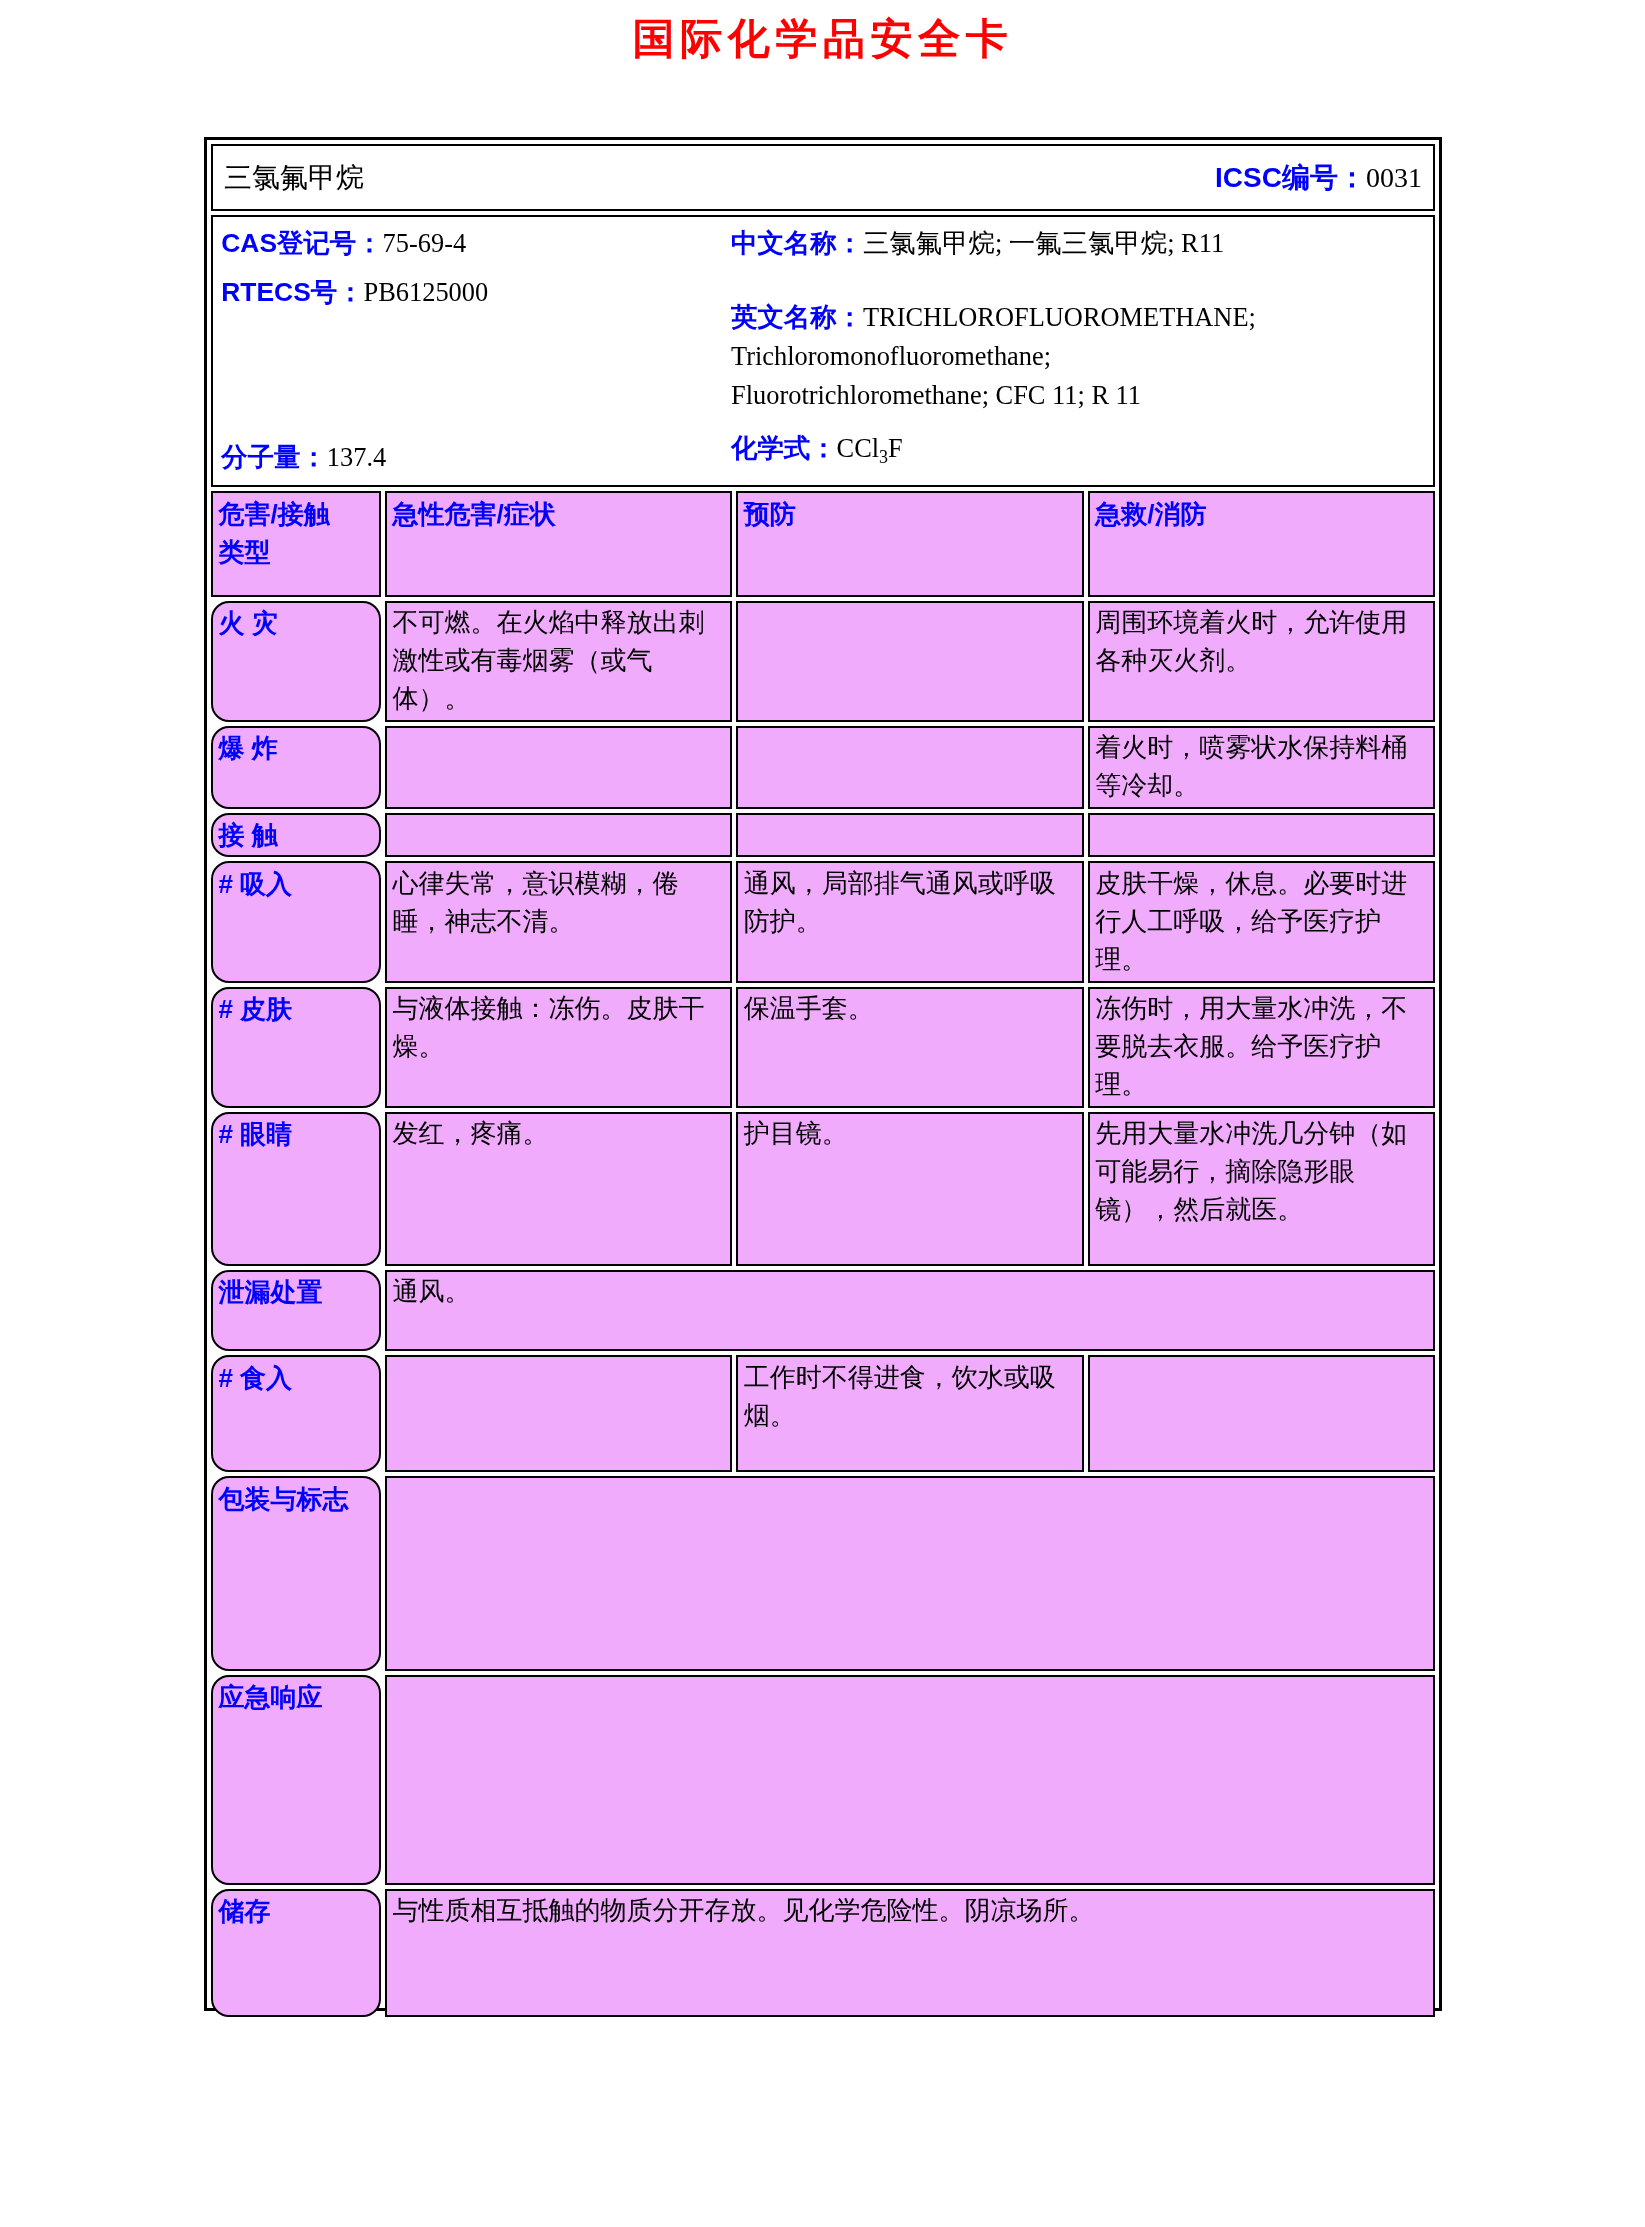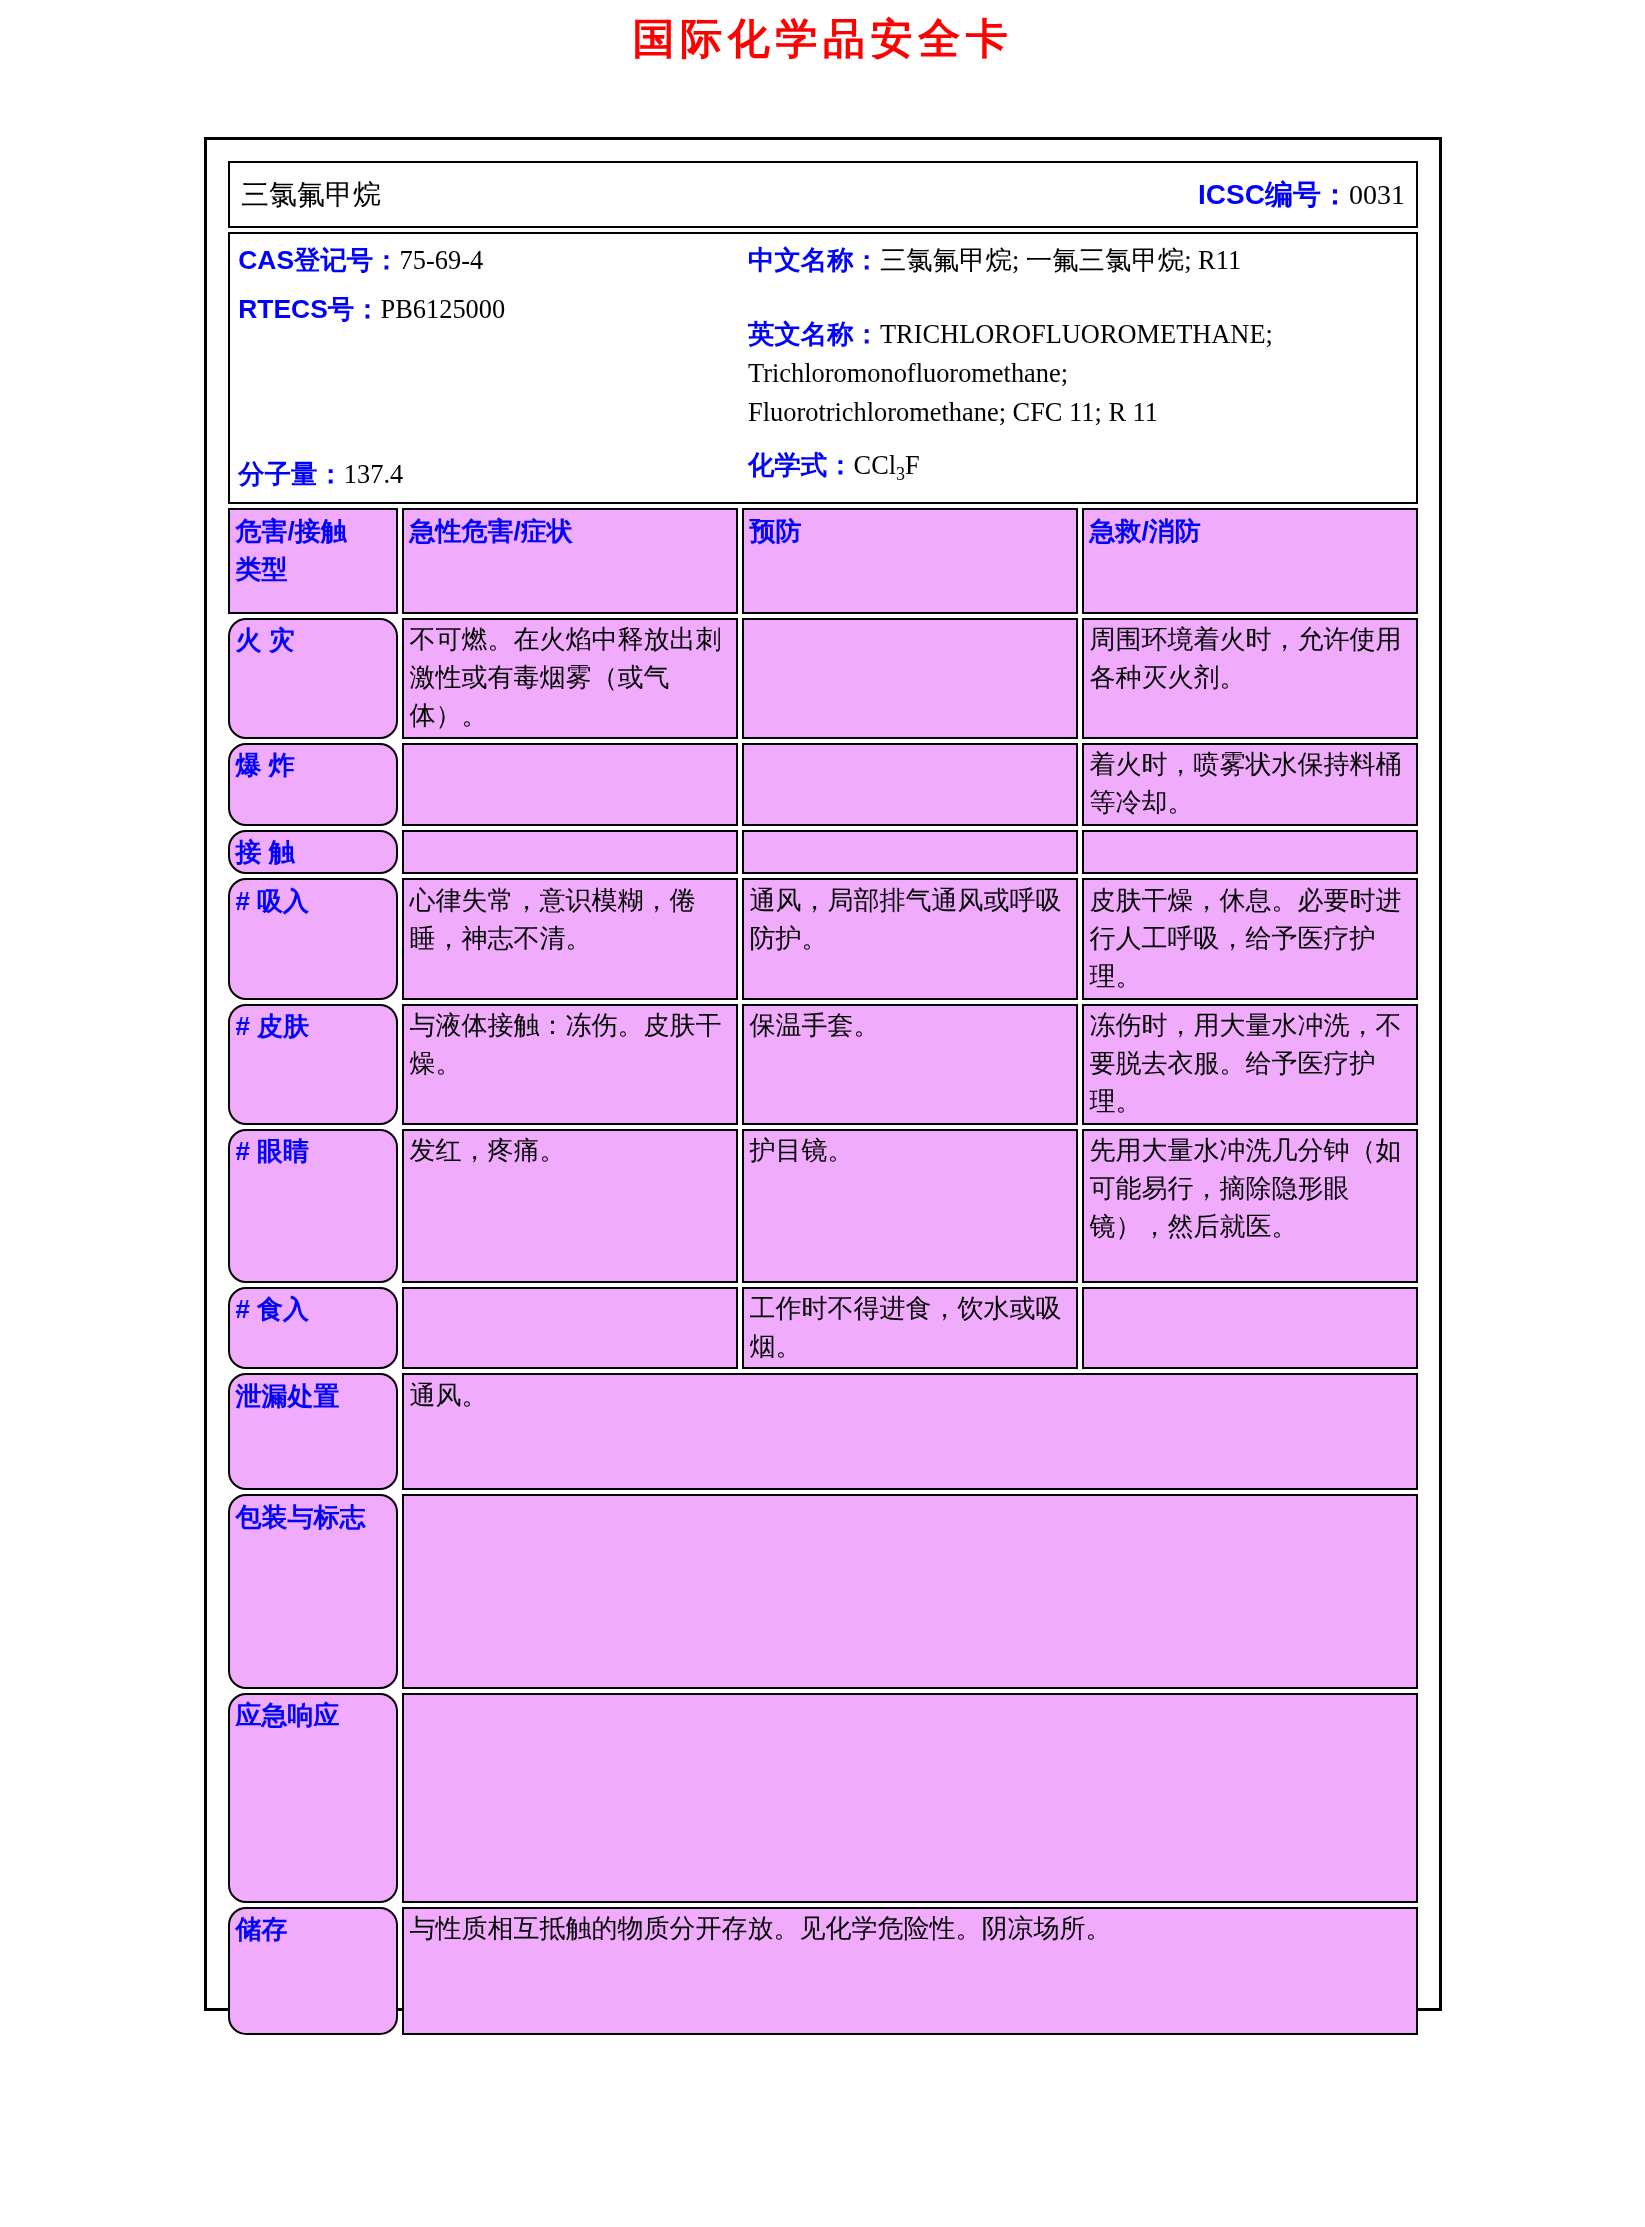--- a/index.html
+++ b/index.html
@@ -8,21 +8,21 @@
     font-family:"Liberation Serif","DejaVu Serif",serif;color:#000;
   }
   .page-title{
     position:absolute;top:11px;left:0;width:100%;
     text-align:center;color:#FF0000;font-weight:bold;
     font-family:"Liberation Sans","DejaVu Sans",sans-serif;
     font-size:42px;letter-spacing:5.6px;
   }
   .card{
     position:absolute;left:204px;top:137px;width:1238px;height:1874px;
-    border:3.5px solid #000;padding:21px;box-sizing:border-box;background:#fff;
+    border:3.5px solid #000;padding:4px;box-sizing:border-box;background:#fff;
   }
   .namebar{
     border:2.8px solid #000;box-sizing:border-box;height:67px;
     display:flex;align-items:center;justify-content:space-between;
     padding:0 11px;margin-bottom:4.2px;font-size:28px;
   }
   .blue-label{
     color:#0000FF;font-weight:bold;
     font-family:"Liberation Sans","DejaVu Sans",sans-serif;
   }
@@ -162,28 +162,28 @@
           <td>保温手套。</td>
           <td>冻伤时，用大量水冲洗，不要脱去衣服。给予医疗护理。</td>
         </tr>
         <tr>
           <td class="rowlabel"># 眼睛</td>
           <td>发红，疼痛。</td>
           <td>护目镜。</td>
           <td>先用大量水冲洗几分钟（如可能易行，摘除隐形眼镜），然后就医。</td>
         </tr>
         <tr>
+          <td class="rowlabel">泄漏处置</td>
+          <td colspan="3">通风。</td>
+        </tr>
+        <tr>
           <td class="rowlabel"># 食入</td>
           <td></td>
           <td>工作时不得进食，饮水或吸烟。</td>
           <td></td>
-        </tr>
-        <tr>
-          <td class="rowlabel">泄漏处置</td>
-          <td colspan="3">通风。</td>
         </tr>
         <tr>
           <td class="rowlabel">包装与标志</td>
           <td colspan="3"></td>
         </tr>
         <tr>
           <td class="rowlabel">应急响应</td>
           <td colspan="3"></td>
         </tr>
         <tr>

